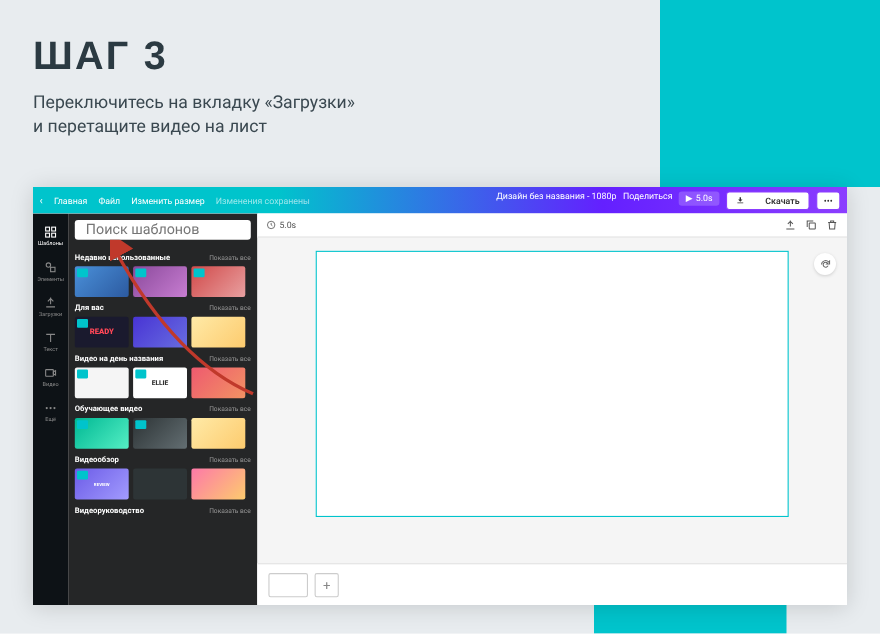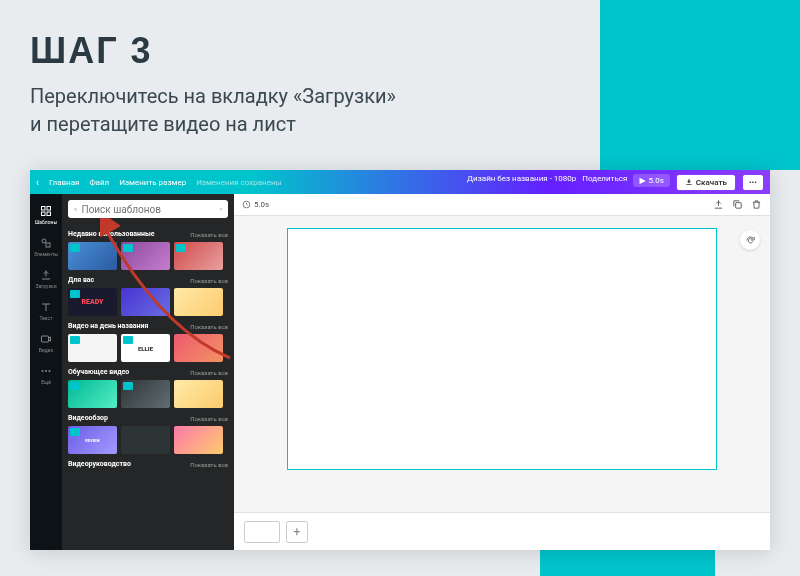--- a/index.html
+++ b/index.html
@@ -1,39 +1,39 @@
 <!DOCTYPE html>
 <html><head>
 <meta charset="utf-8">
 <style>
 *{margin:0;padding:0;box-sizing:border-box;font-family:-apple-system,BlinkMacSystemFont,"Segoe UI",Roboto,sans-serif}
 body{width:800px;height:576px;background:#e8ecef;position:relative;overflow:hidden}
 .teal-block{position:absolute;right:0;top:0;width:200px;height:170px;background:#00c4cc}
 .teal-bottom{position:absolute;right:85px;bottom:0;width:175px;height:35px;background:#00c4cc}
 .hero{position:absolute;left:30px;top:30px;right:220px}
 .hero h1{font-size:36px;font-weight:900;color:#2b3a42;letter-spacing:2px;font-family:Arial Black,sans-serif}
-.hero p{font-size:20px;color:#3a4850;margin-top:10px;line-height:1.4}
+.hero p{font-size:16px;color:#3a4850;margin-top:10px;line-height:1.4}
 .app{position:absolute;left:30px;top:170px;width:740px;height:380px;background:#fff;box-shadow:0 2px 20px rgba(0,0,0,0.15);display:flex;flex-direction:column}
 .topbar{height:24px;background:linear-gradient(90deg,#00c4cc 0%,#00c4cc 30%,#6420ff 70%,#8b3dff 100%);display:flex;align-items:center;padding:0 6px;gap:10px;font-size:8px;color:#fff}
 .topbar .left{display:flex;gap:10px;align-items:center}
 .topbar .chev{font-size:10px}
 .topbar .faded{opacity:0.6}
 .topbar .right{margin-left:auto;display:flex;gap:6px;align-items:flex-start}
 .btn-play{background:rgba(255,255,255,0.2);padding:2px 6px;border-radius:3px;display:flex;align-items:center;gap:3px}
-.btn-dl{background:#fff;color:#333;padding:3px 8px;border-radius:3px;display:flex;align-items:center;gap:3px;font-weight:600;border:1px solid #8b3dff}
+.btn-dl{background:#fff;color:#333;padding:3px 8px;border-radius:3px;display:flex;align-items:center;gap:19px;font-weight:600;border:1px solid #8b3dff}
 .btn-more{background:#fff;color:#333;padding:3px 6px;border-radius:3px;border:1px solid #8b3dff}
 .body{flex:1;display:flex;overflow:hidden}
 .rail{width:32px;background:#0d1216;display:flex;flex-direction:column;align-items:center;padding-top:6px;gap:2px}
 .rail-item{width:30px;height:30px;display:flex;flex-direction:column;align-items:center;justify-content:center;color:#888;font-size:5px;gap:2px;cursor:pointer}
 .rail-item.active{color:#fff}
 .rail-item svg{width:12px;height:12px}
 .panel{width:172px;background:#252627;display:flex;flex-direction:column;overflow:hidden;position:relative}
 .search{margin:6px;background:#fff;border-radius:3px;height:18px;display:flex;align-items:center;padding:0 6px;gap:4px}
 .search svg{width:9px;height:9px;color:#666}
-.search input{border:none;outline:none;font-size:10px;flex:1;background:transparent}
+.search input{border:none;outline:none;font-size:13px;flex:1;background:transparent}
 .search .filter{width:9px;height:9px;color:#666}
 .sections{flex:1;overflow-y:auto;padding:0 6px}
 .sec-head{display:flex;justify-content:space-between;align-items:center;margin:6px 0 4px;color:#fff;font-size:7px}
 .sec-head .title{font-weight:700}
 .sec-head .all{color:#999;font-size:6px;cursor:pointer}
 .thumbs{display:flex;gap:4px;margin-bottom:4px}
 .thumb{width:49px;height:28px;border-radius:2px;position:relative;overflow:hidden;background:#444}
 .thumb .vid-badge{position:absolute;top:2px;left:2px;width:10px;height:8px;background:#00c4cc;border-radius:1px}
 .thumb.t1{background:linear-gradient(135deg,#4a90d9,#2c5aa0)}
 .thumb.t2{background:linear-gradient(135deg,#8b4a9c,#c77dd1)}

